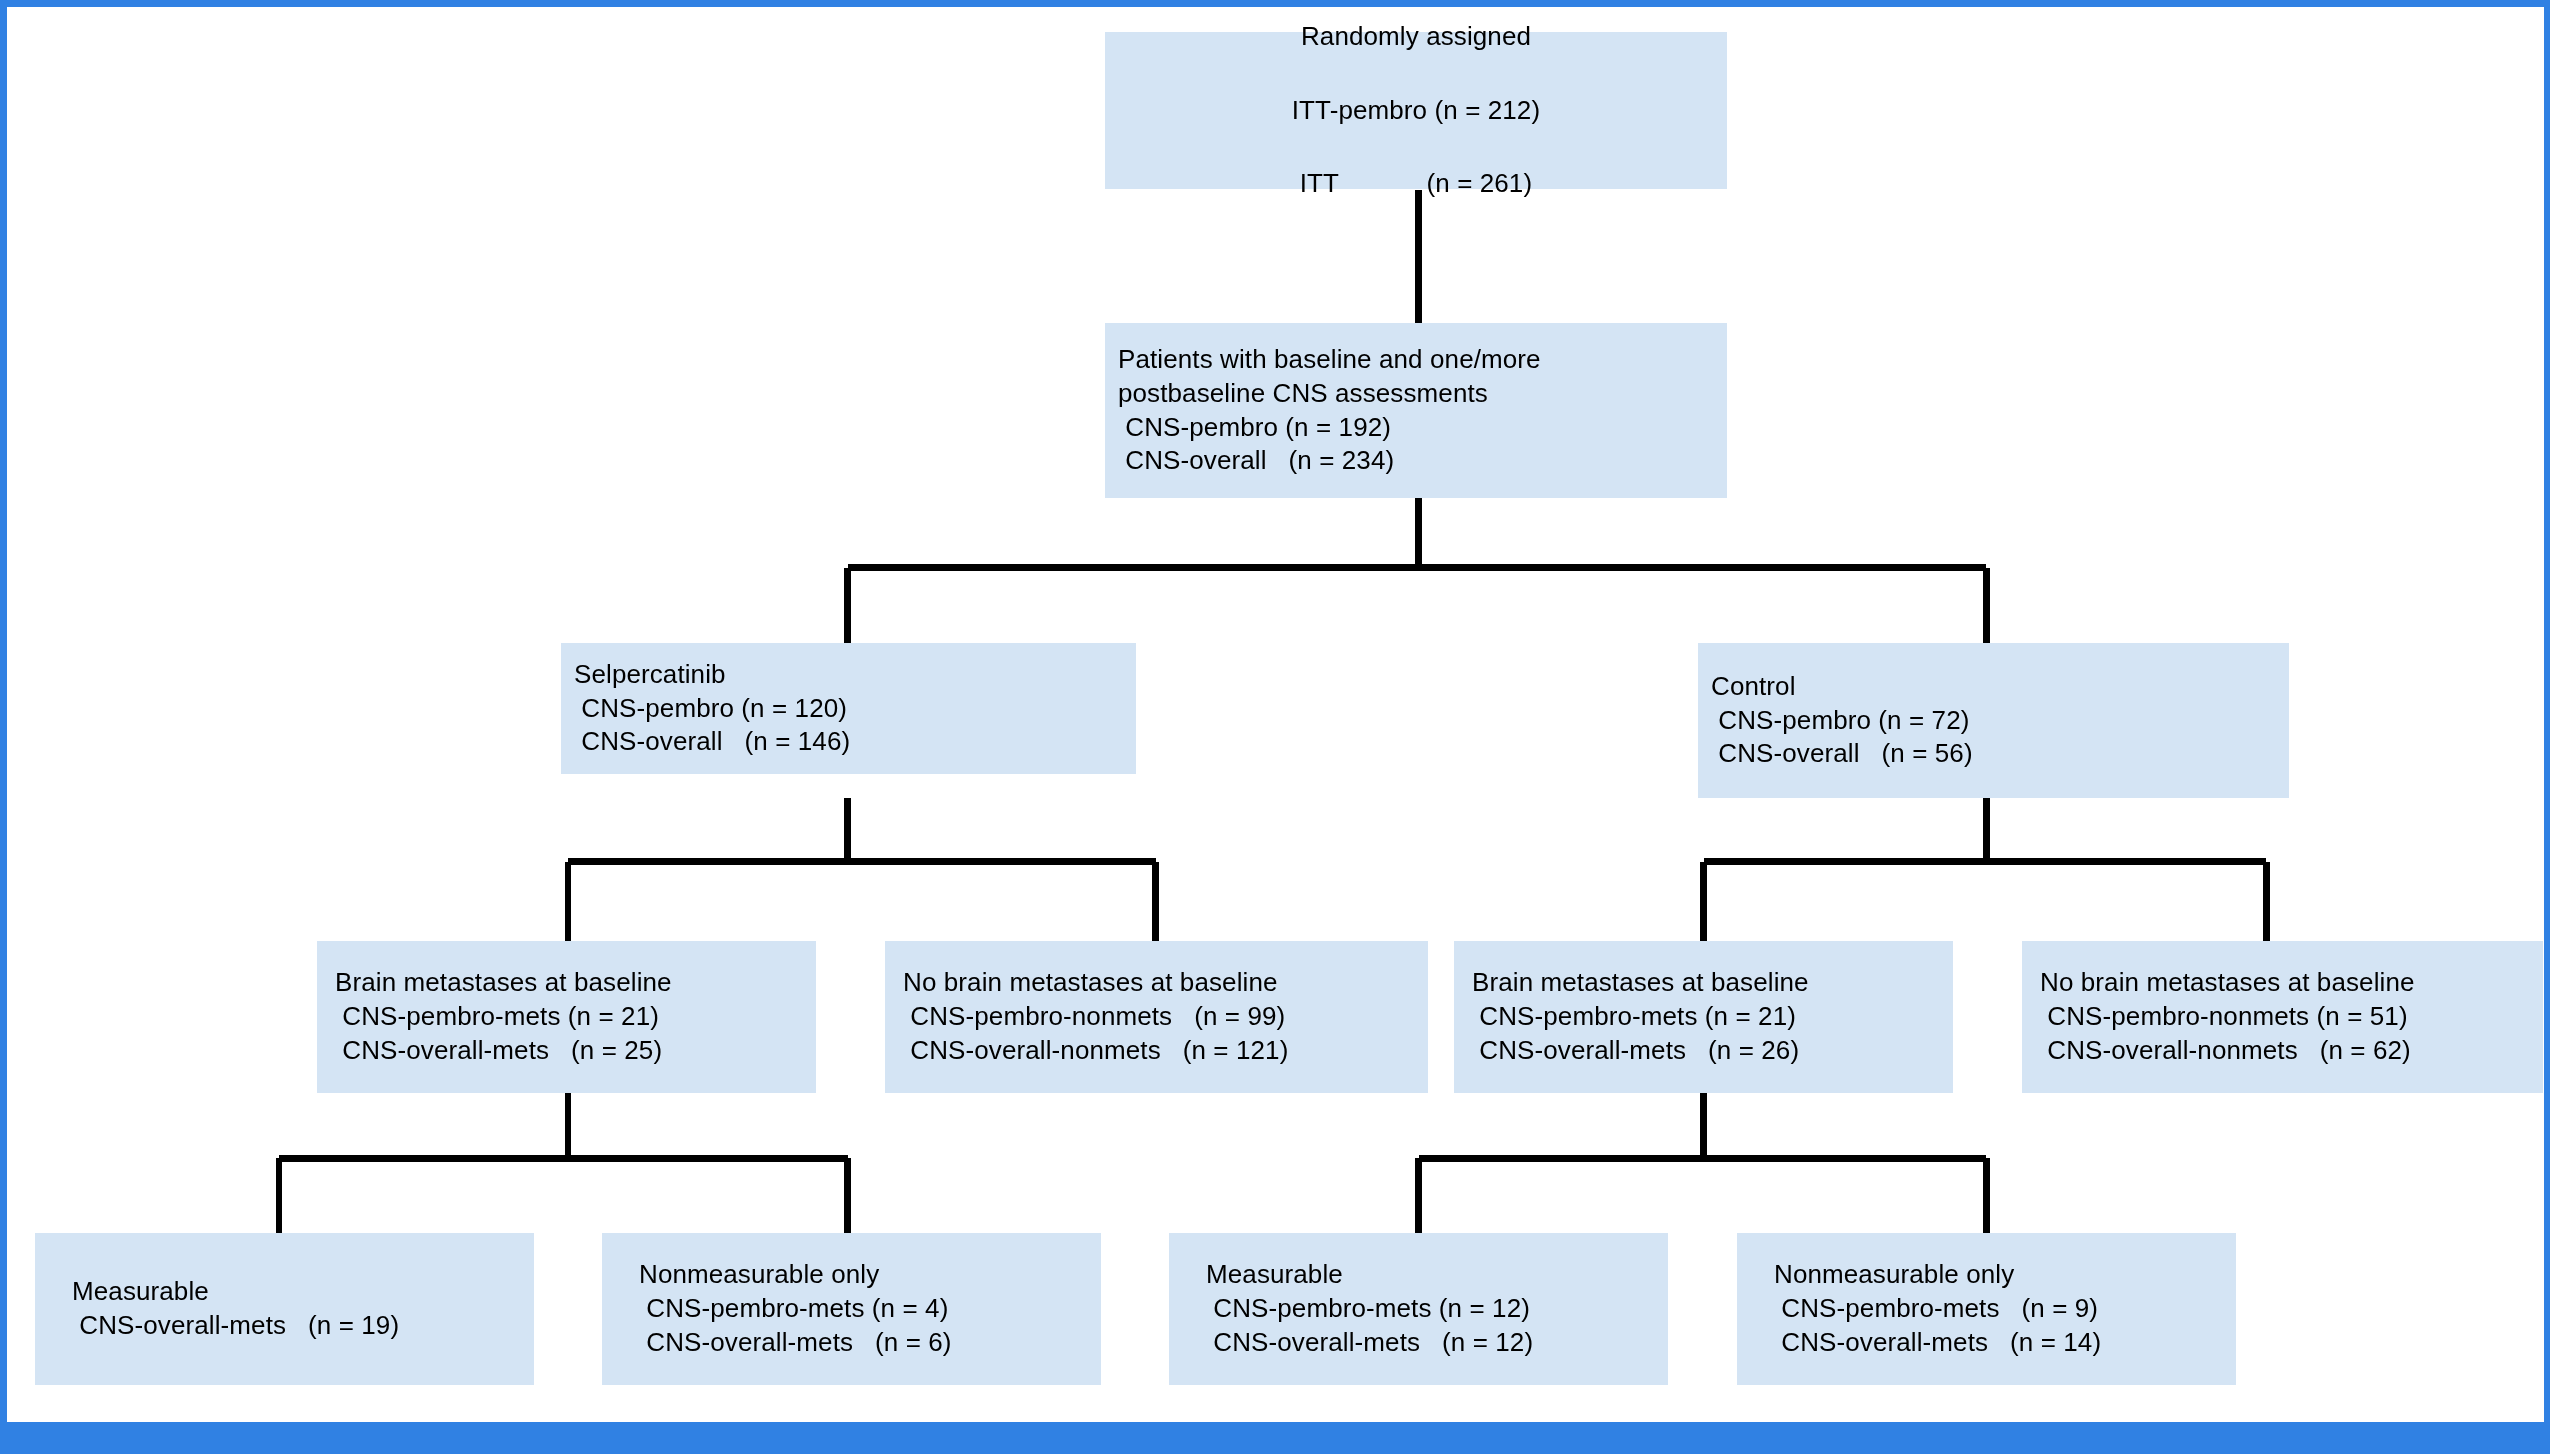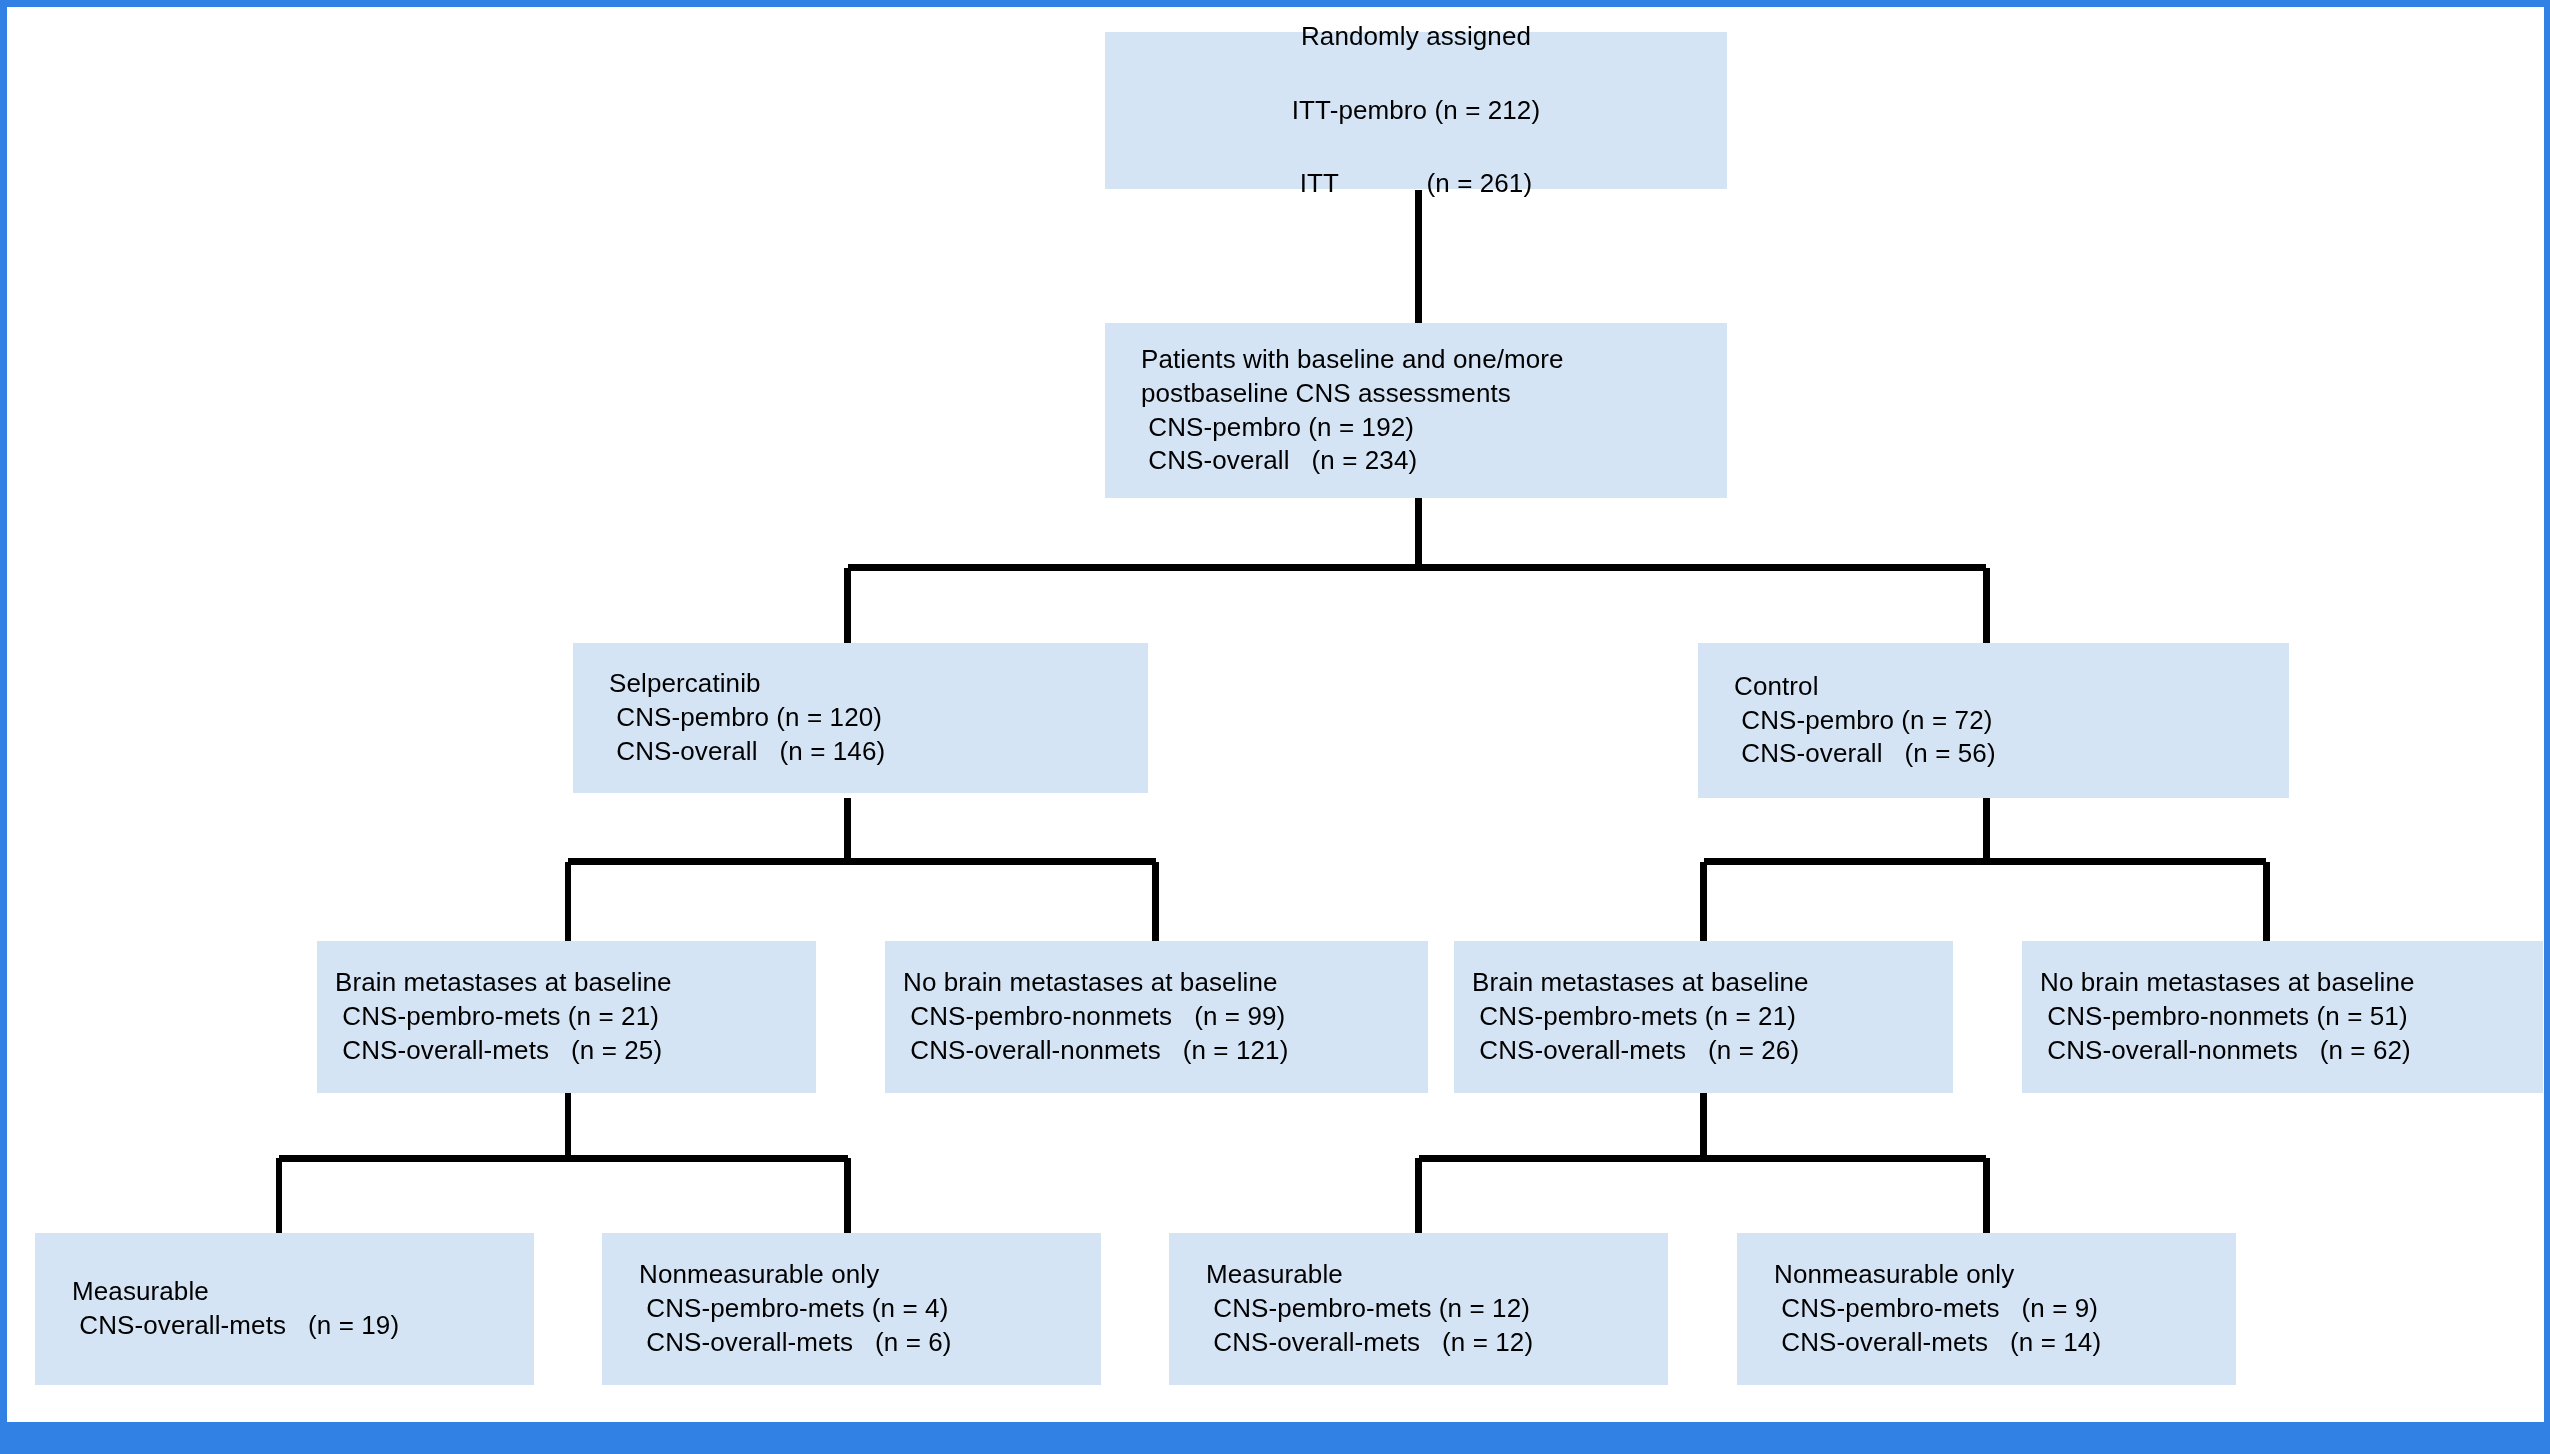--- a/index.html
+++ b/index.html
@@ -65,21 +65,21 @@
   }
   .node .line {
     white-space: pre;
     font-size: 26px;
     line-height: 1.30;
     letter-spacing: 0.1px;
   }
   .node.centered .line { text-align: center; }
 
   .node-pad {
-    padding-left: 36px;
+    padding-left: 13px;
     padding-right: 12px;
   }
 </style>
 </head>
 <body>
 
 <div id="figure">
 
   <div class="frame-top"></div>
   <div class="frame-left"></div>
@@ -124,21 +124,21 @@
     <div class="line">ITT            (n = 261)</div>
   </div>
 
   <div class="node node-pad" style="left:1105px; top:323px; width:622px; height:175px;">
     <div class="line">Patients with baseline and one/more</div>
     <div class="line">postbaseline CNS assessments</div>
     <div class="line"> CNS-pembro (n = 192)</div>
     <div class="line"> CNS-overall   (n = 234)</div>
   </div>
 
-  <div class="node node-pad" style="left:561px; top:643px; width:575px; height:150px;margin-left:12px;">
+  <div class="node node-pad" style="left:561px; top:643px; width:575px; height:131px;">
     <div class="line">Selpercatinib</div>
     <div class="line"> CNS-pembro (n = 120)</div>
     <div class="line"> CNS-overall   (n = 146)</div>
   </div>
 
   <div class="node node-pad" style="left:1698px; top:643px; width:591px; height:155px;">
     <div class="line">Control</div>
     <div class="line"> CNS-pembro (n = 72)</div>
     <div class="line"> CNS-overall   (n = 56)</div>
   </div>

